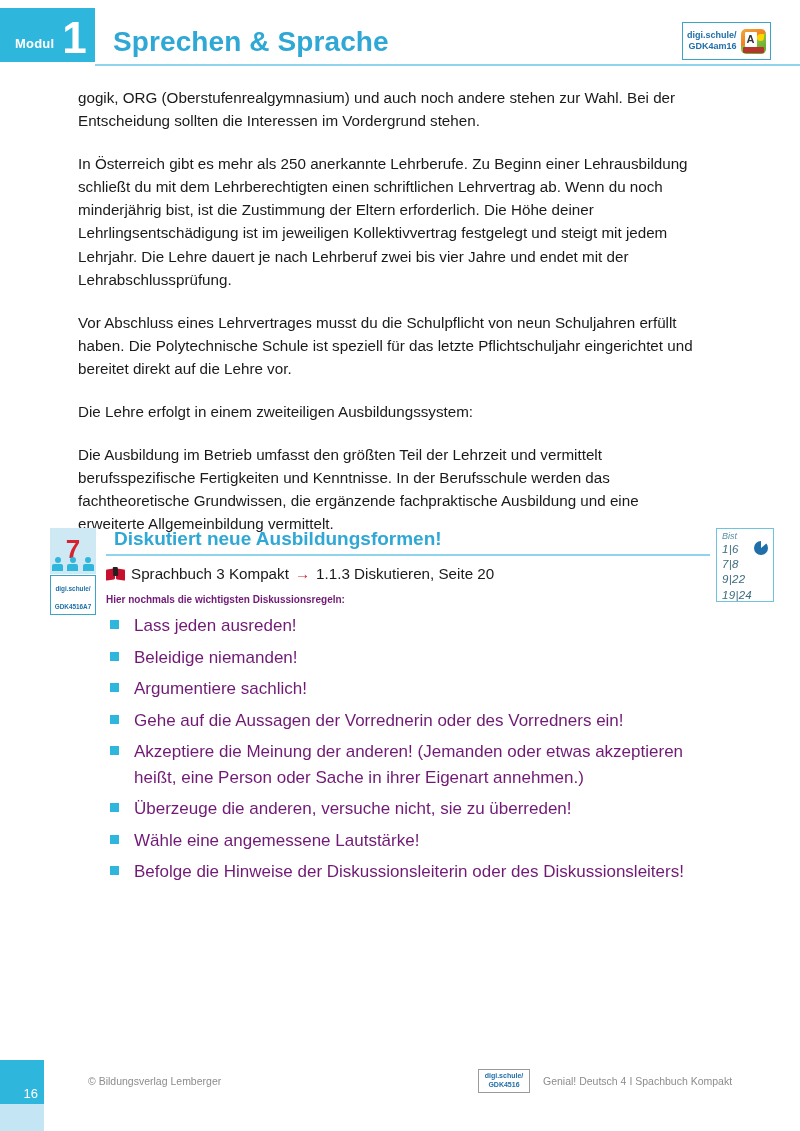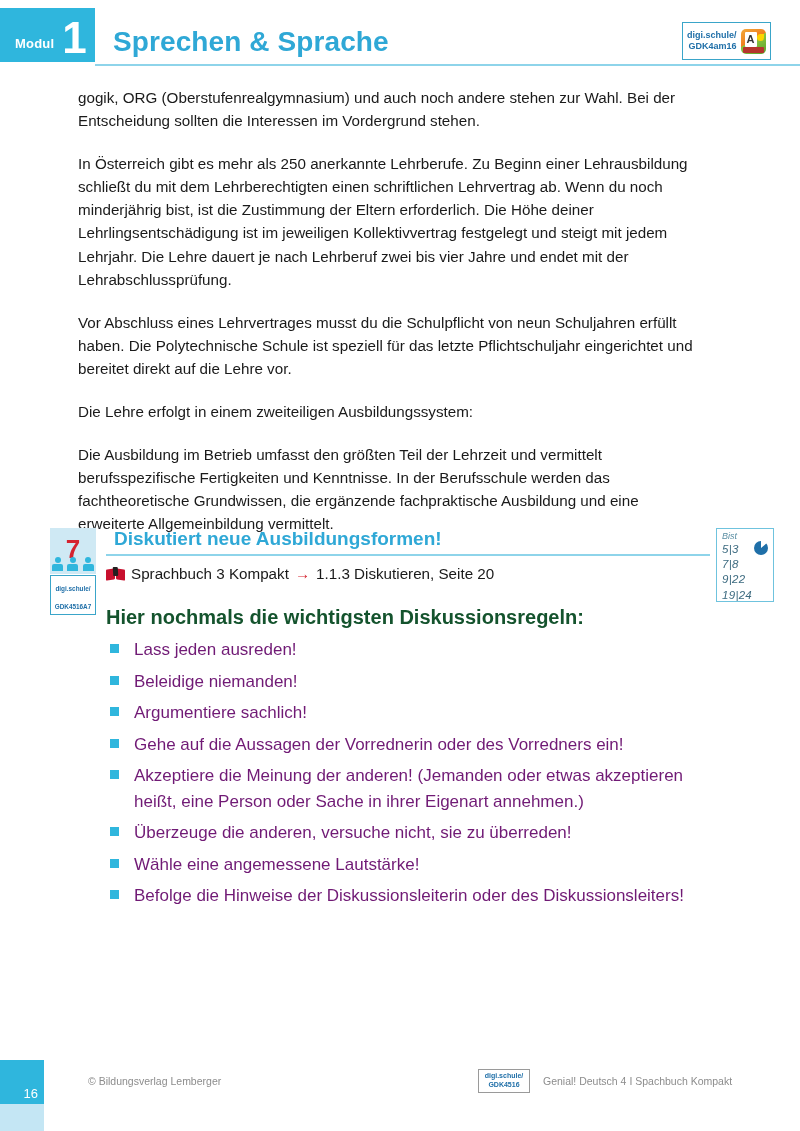--- a/index.html
+++ b/index.html
@@ -158,21 +158,21 @@
     position:absolute;right:0;top:2px;width:9px;height:11px;
     background:#c8102e;transform:skewY(9deg);border-radius:1px;
   }
   .book-icon .spine{
     position:absolute;left:7px;top:0;width:5px;height:9px;
     background:#231f20;transform:rotate(-4deg);border-radius:1px;
   }
   .arrow-red{color:#d5232f;font-weight:bold;}
 
   .rules-heading{
-    margin:24px 0 8px 0;font-size:20px;font-weight:bold;color:#14532d;
+    margin:12px 0 8px 0;font-size:10px;font-weight:bold;color:#701a75;
   }
   ul.rules{
     list-style:none;margin:0;padding:0;width:600px;
   }
   ul.rules li{
     position:relative;padding-left:28px;margin-bottom:6px;
     font-size:17px;line-height:1.5;color:#701a75;
   }
   ul.rules li::before{
     content:"";position:absolute;left:4px;top:7px;
@@ -313,21 +313,21 @@
       <li>Überzeuge die anderen, versuche nicht, sie zu überreden!</li>
       <li>Wähle eine angemessene Lautstärke!</li>
       <li>Befolge die Hinweise der Diskussionsleiterin oder des Diskussionsleiters!</li>
     </ul>
   </div>
 </div>
 
 <div class="bist-box">
   <div class="bist-label">Bist</div>
   <div class="bist-pie"></div>
-  <div class="bist-row">5|3</div>
+  <div class="bist-row">1|6</div>
   <div class="bist-row">7|8</div>
   <div class="bist-row">9|22</div>
   <div class="bist-row">19|24</div>
 </div>
 
 <div class="footer-tab">
   <span class="pnum">16</span>
 </div>
 <div class="footer-strip"></div>
 <div class="footer-copyright">© Bildungsverlag Lemberger</div>

